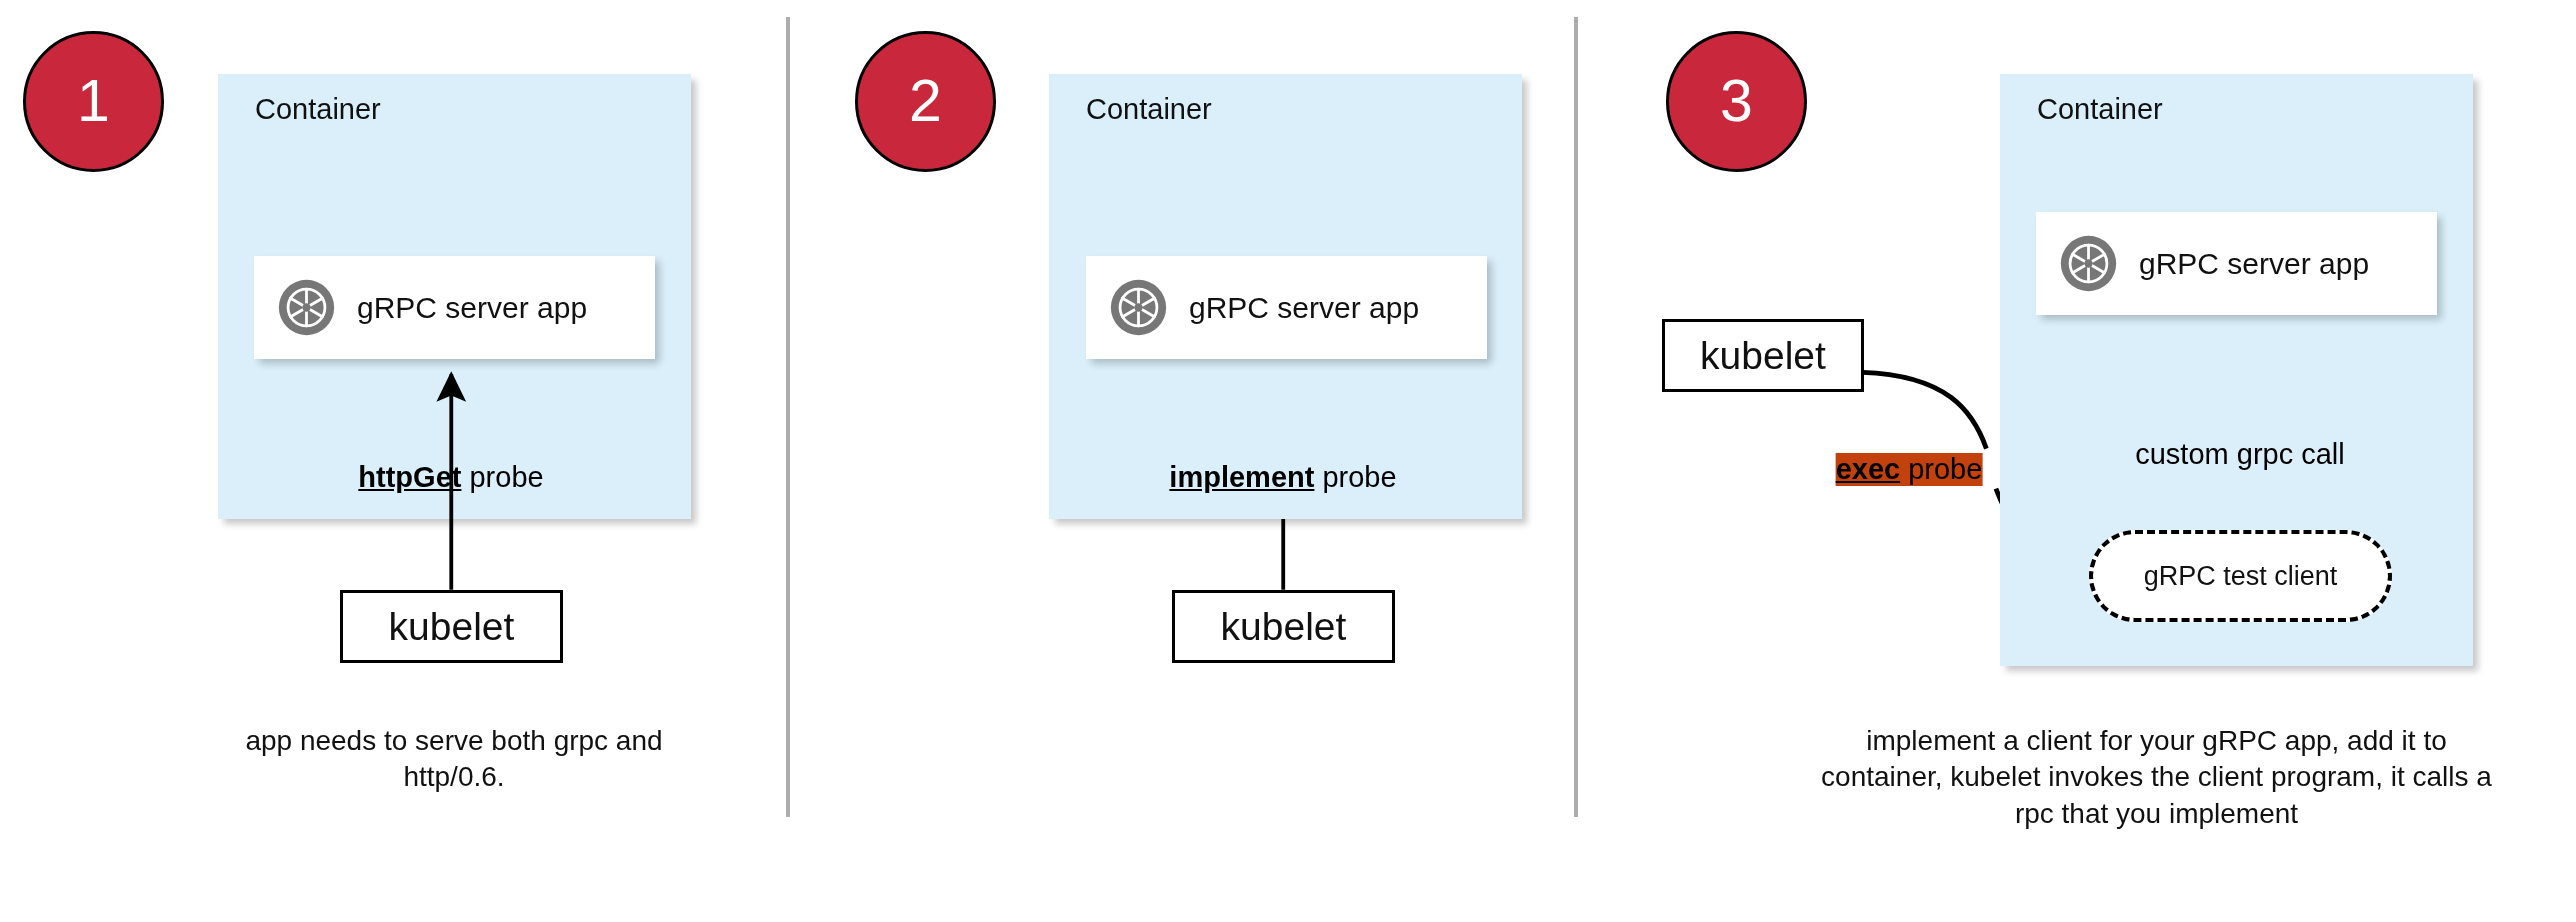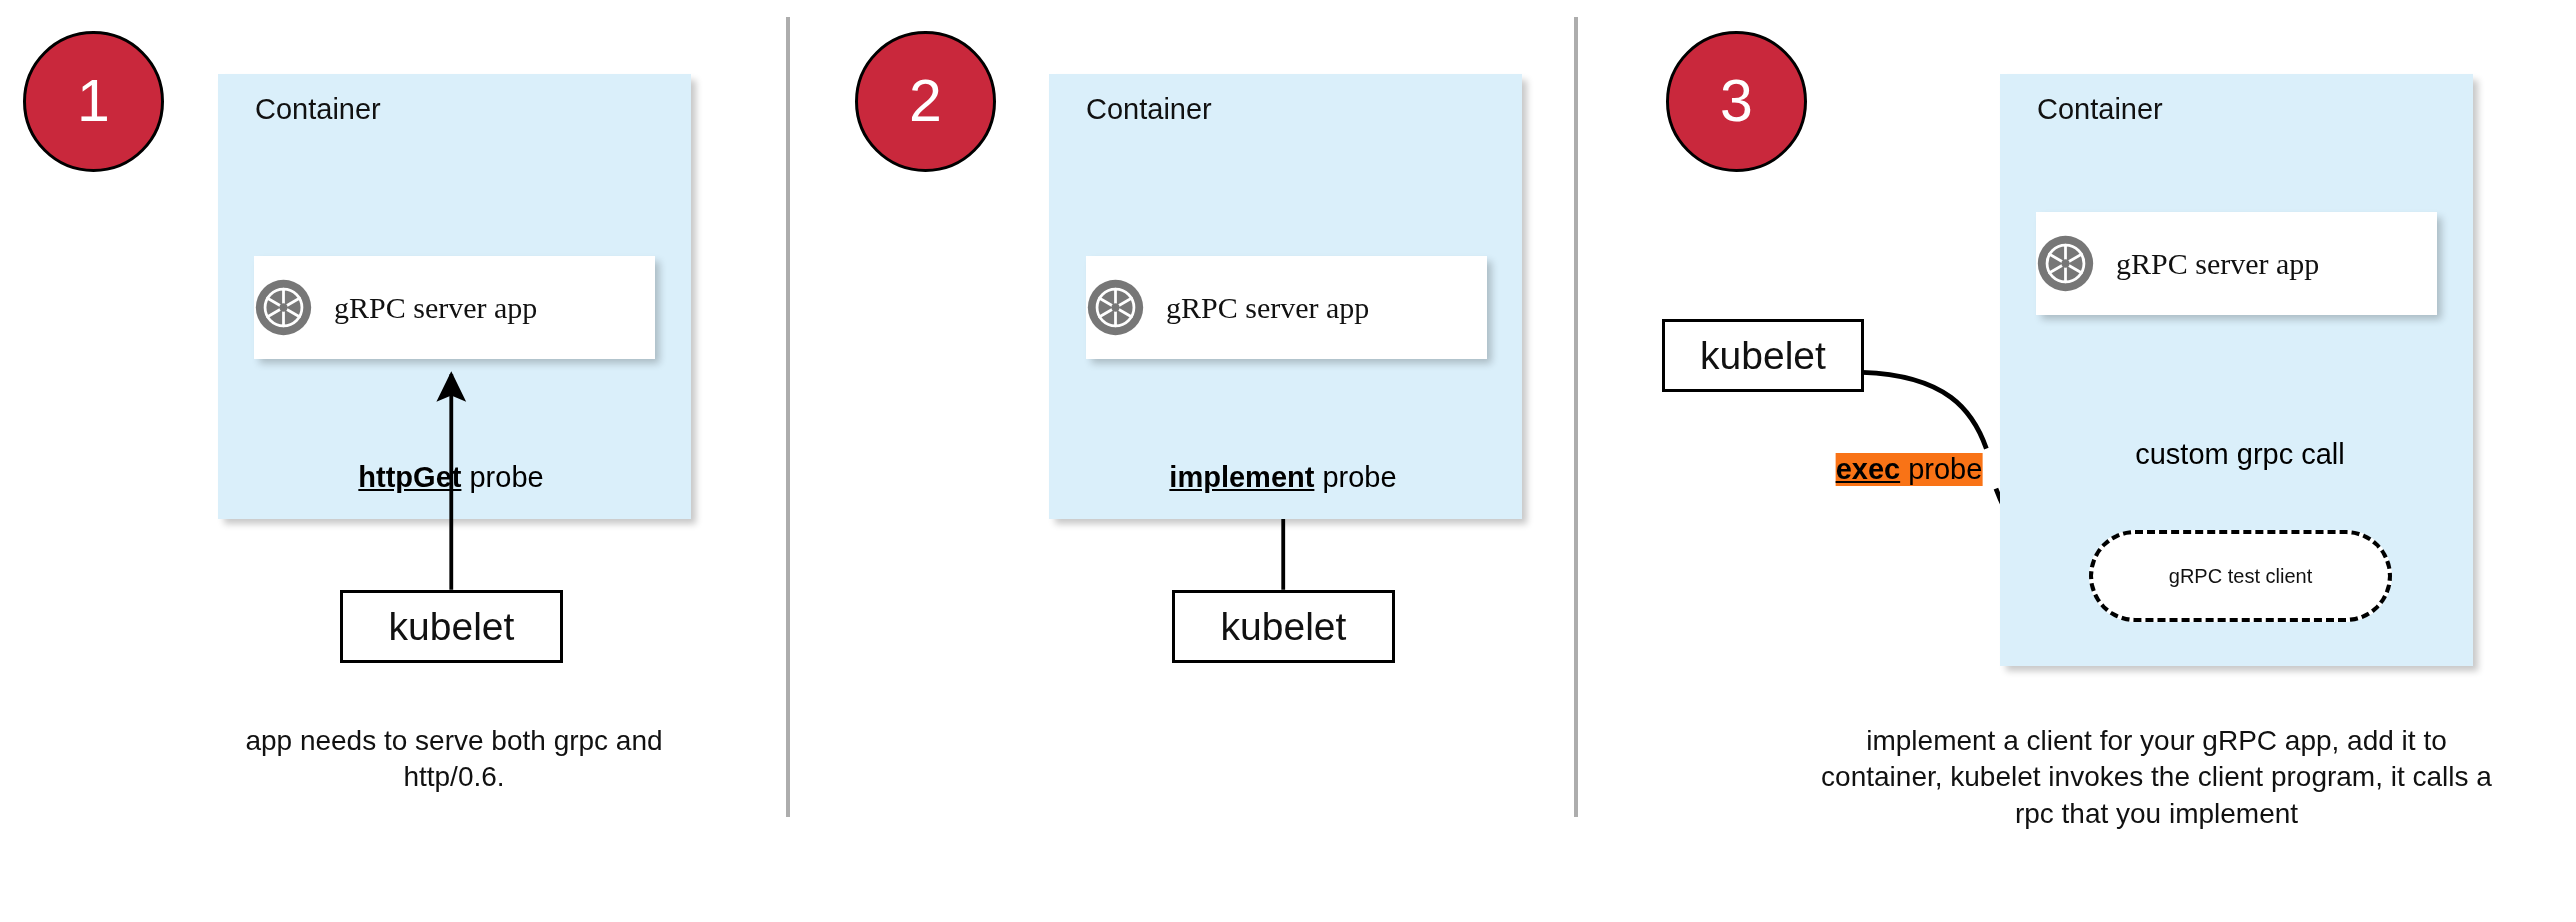--- a/index.html
+++ b/index.html
@@ -56,21 +56,21 @@
     white-space: nowrap;
   }
 
   
   .app-card {
     background: #ffffff;
     box-shadow: 4.8px 4.8px 7.6px rgba(0,0,0,0.22);
     box-sizing: border-box;
     display: flex;
     align-items: center;
-    font-family: Liberation Serif, serif;
+    padding-left: 23px;
   }
   .app-card .app-label {
     font-size: 30px;
     color: #111111;
     margin-left: 21px;
     white-space: nowrap;
   }
 
   
   .kubelet-box {
@@ -86,21 +86,21 @@
 
   
   .dashed-pill {
     background: #ffffff;
     border: 4.8px dashed #000000;
     border-radius: 57px;
     box-sizing: border-box;
     display: flex;
     align-items: center;
     justify-content: center;
-    font-size: 20px;
+    font-size: 27px;
     color: #111111;
   }
 
   
   .edge-label {
     font-size: 29px;
     color: #000000;
     white-space: nowrap;
     text-align: center;
   }
@@ -265,21 +265,21 @@
         <circle cx="32" cy="32" r="4.5" fill="#777777"></circle>
       </svg>
     </span>
     <span class="app-label">gRPC server app</span>
   </div>
 
   <div class="abs kubelet-box" style="left:1662px; top:319px; width:202px; height:73px;">
     <span>kubelet</span>
   </div>
 
-  <div class="abs edge-label" style="left:1909px; top:453px; transform:translateX(-50%); background:#f97316;">
+  <div class="abs edge-label" style="left:1909px; top:453px; transform:translateX(-50%); background:#c2410c;">
     <b>exec</b><span> probe</span>
   </div>
 
   <div class="abs edge-label" style="left:2240px; top:438px; transform:translateX(-50%);">custom grpc call</div>
 
   <div class="abs dashed-pill" style="left:2089px; top:530px; width:303px; height:92px;">
     <span>gRPC test client</span>
   </div>
 
   <div class="abs caption" style="left:1813px; top:723px; width:687px;">implement a client for your gRPC app, add it to container, kubelet invokes the client program, it calls a rpc that you implement</div>

